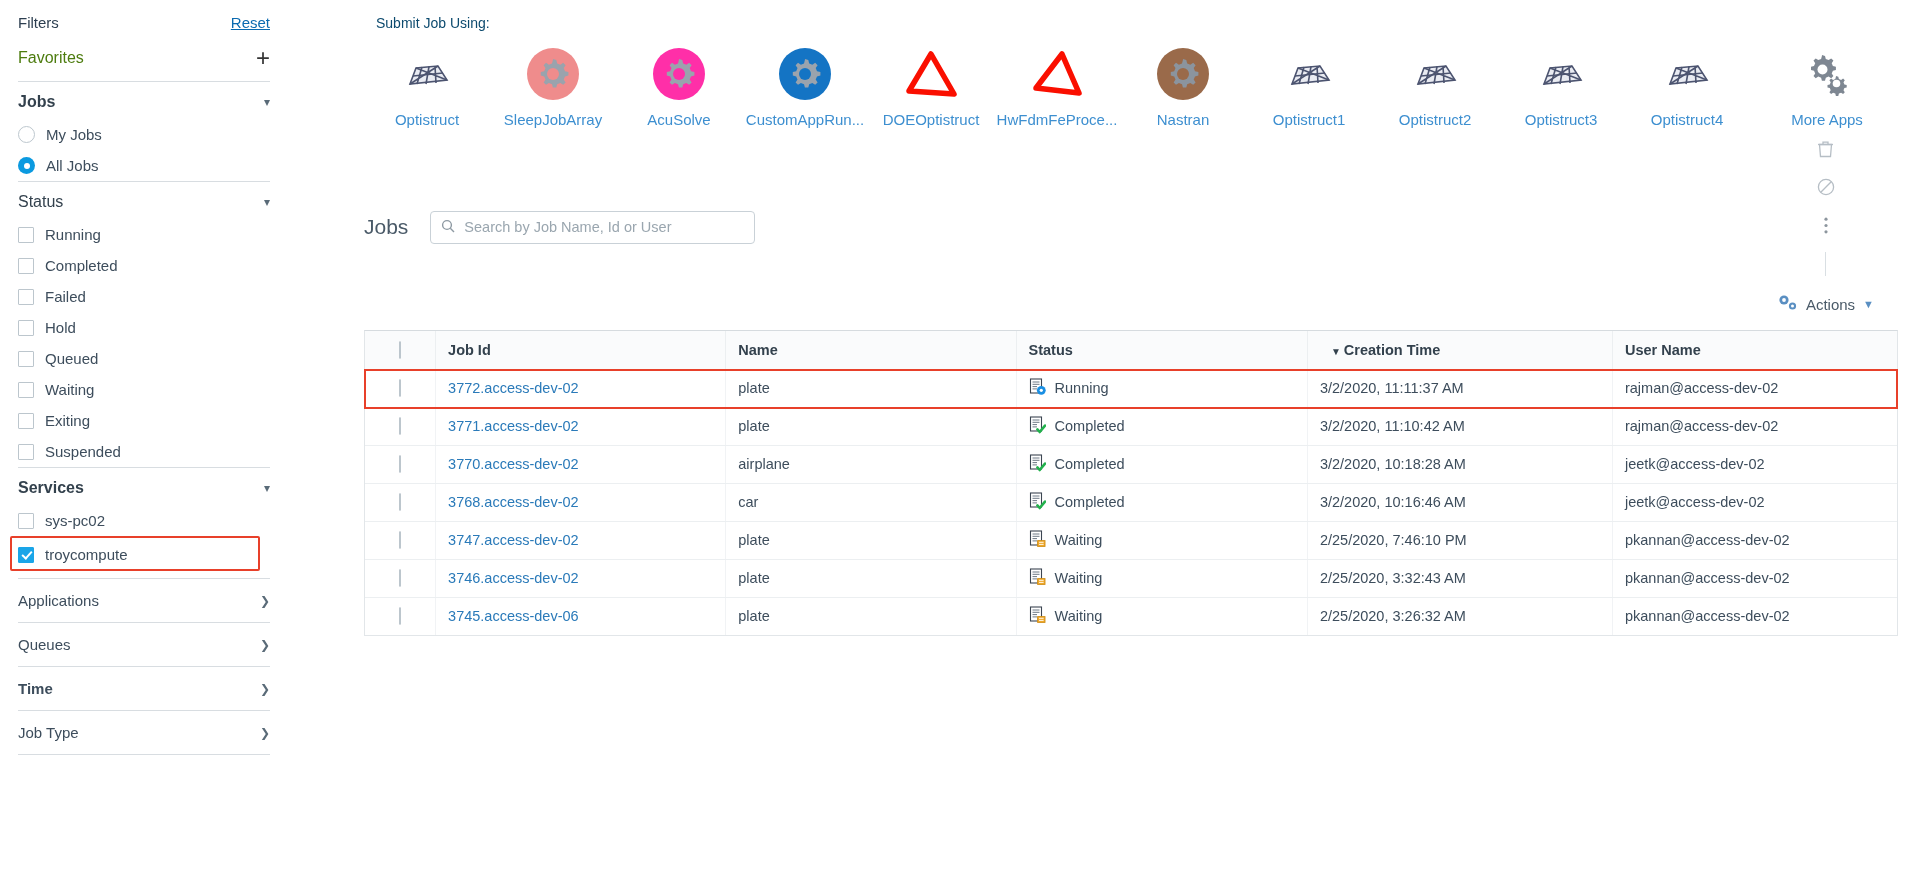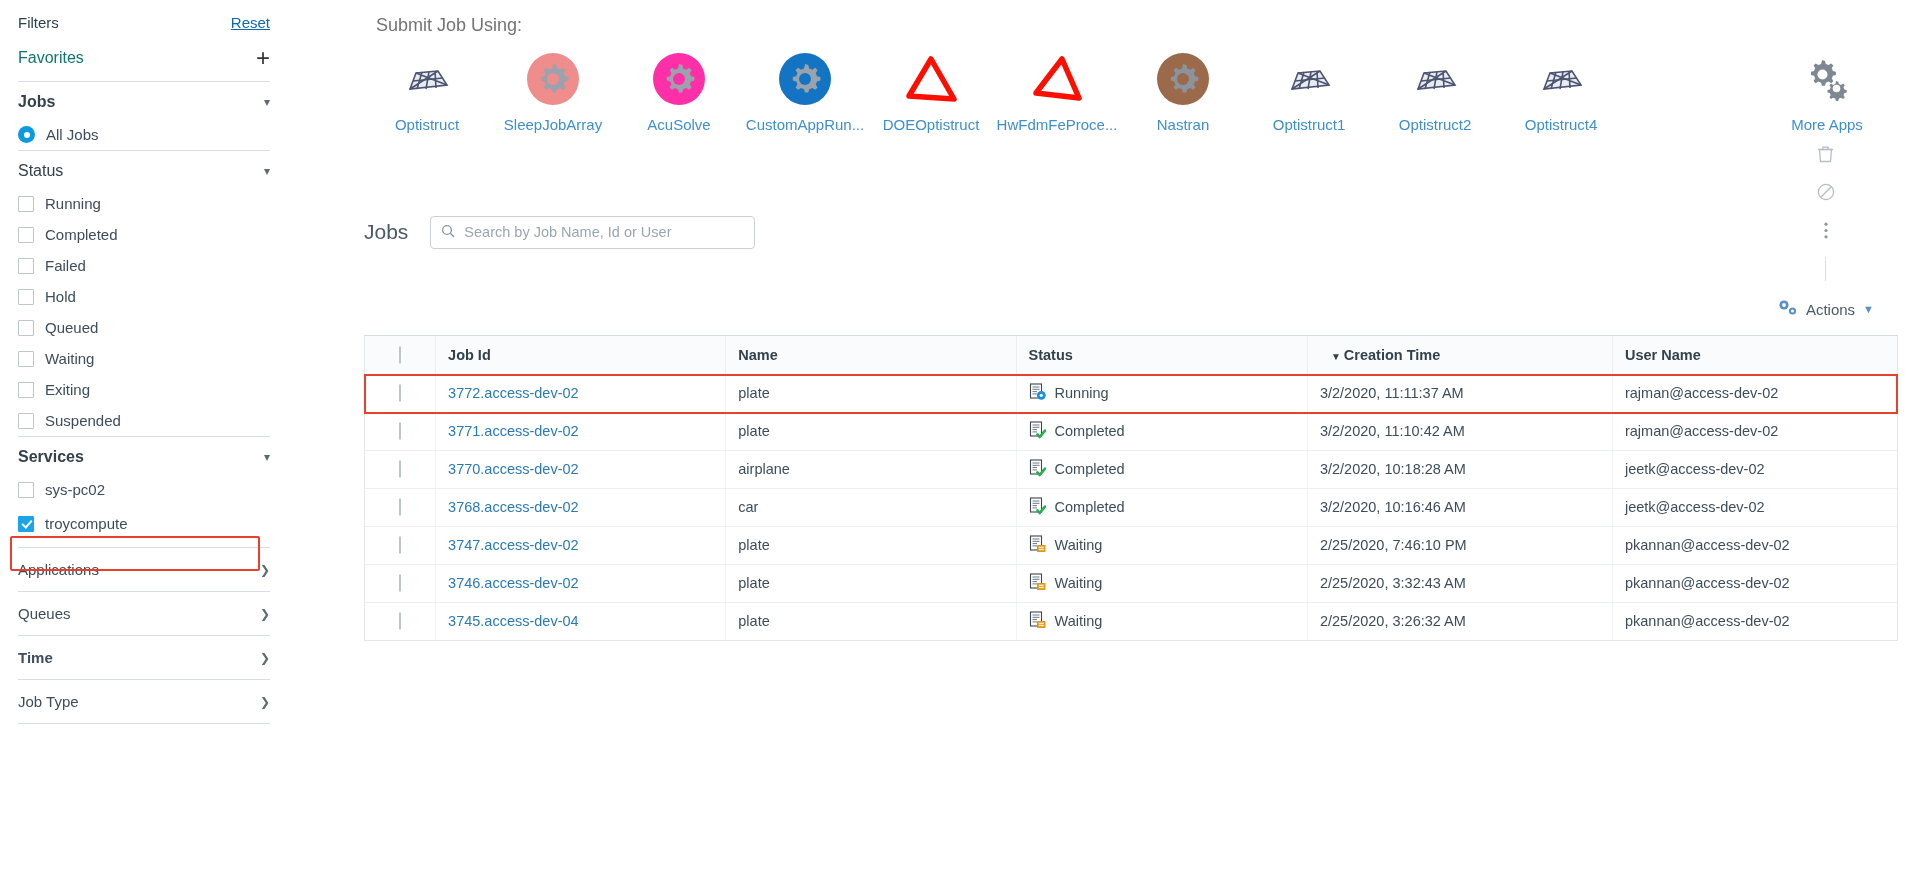--- a/index.html
+++ b/index.html
@@ -10,21 +10,21 @@
     font-size:15px; color:#2c3e50; background:#ffffff;
     overflow:hidden;
   }
   .app { display:flex; width:1920px; height:880px;gap:18px; }
 
   
   .sidebar { width:290px; flex:0 0 290px; padding:0 0 0 0; background:#fff; position:relative; }
   .sb-top { display:flex; align-items:center; justify-content:space-between; padding:14px 20px 10px 18px; }
   .reset-link { font-size:15px; color:#0b6ab0; text-decoration:underline; cursor:pointer; }
   .fav-row { display:flex; align-items:center; justify-content:space-between; padding:8px 20px 14px 18px; }
-  .fav-label { font-size:16px; color:#0f766e;text-align:right; }
+  .fav-label { font-size:16px; color:#4d7c0f;text-align:right; }
   .plus { font-size:24px; line-height:14px; color:#333; cursor:pointer; font-weight:400; }
 
   .sb-sep { height:1px; background:#d8dde1; margin:0 20px 0 18px; }
 
   .grp-head { display:flex; align-items:center; justify-content:space-between;
               padding:11px 20px 8px 18px; }
   .grp-title { font-size:16px; font-weight:bold; color:#33414d; }
   .grp-title.reg { font-weight:normal; }
   .chev { color:#5a6b78; font-size:12px; }
 
@@ -44,21 +44,21 @@
   .collapse-row { display:flex; align-items:center; justify-content:space-between;
                   padding:13px 20px 13px 18px; cursor:pointer; }
   .collapse-row .lbl { font-size:15px; color:#3d4d5c; }
   .collapse-row .lbl.b { font-weight:bold; }
   .chev-r { color:#5a6b78; font-size:12px; }
 
   .hl-box { position:absolute; border:2.5px solid #e8402a; border-radius:2px; pointer-events:none; }
 
   
   .main { flex:1; min-width:0; padding:0 0 0 0; position:relative; }
-  .submit-title { font-size:18px; color:#737373; padding:15px 0 0 68px; }
+  .submit-title { font-size:14px; color:#0c4a6e; padding:15px 0 0 68px; }
 
   .apps { display:flex; align-items:flex-start; padding:12px 30px 0 56px; gap:0; }
   .app-item { width:126px; text-align:center; cursor:pointer; }
   .app-icon { height:62px; display:flex; align-items:center; justify-content:center; }
   .app-label { font-size:15px; color:#3d8fd0; margin-top:6px; white-space:nowrap;
                overflow:hidden; text-overflow:ellipsis; }
   .more-apps { width:126px; text-align:center; margin-left:auto; cursor:pointer; }
 
   
   .gear-wrap { width:52px; height:52px; border-radius:50%; display:flex;
@@ -142,20 +142,24 @@
       <span class="plus">+</span>
     </div>
 
     <div class="sb-sep"></div>
 
     <div class="grp-head">
       <span class="grp-title">Jobs</span>
       <span class="chev">▾</span>
     </div>
     <div class="opt-row">
+      <span class="radio"></span>
+      <span class="opt-label">My Jobs</span>
+    </div>
+    <div class="opt-row">
       <span class="radio on"></span>
       <span class="opt-label">All Jobs</span>
     </div>
 
     <div class="sb-sep"></div>
 
     <div class="grp-head">
       <span class="grp-title reg">Status</span>
       <span class="chev">▾</span>
     </div>
@@ -336,20 +340,32 @@
             <g fill="none" stroke="#4c5470" stroke-width="1.6">
               <path d="M8 27 L14 11 L36 9 L45 23 Z" fill="#e9ebf2"></path>
               <path d="M8 27 L36 9 M14 11 L45 23 M20 10 L15 27 M27 9.5 L24 27 M33 9 L34 26"></path>
               <path d="M11 19 L41 16"></path>
             </g>
           </svg>
         </div>
         <div class="app-label">Optistruct2</div>
       </div>
 
+      <div class="app-item">
+        <div class="app-icon">
+          <svg width="50" height="34" viewBox="0 0 50 34">
+            <g fill="none" stroke="#4c5470" stroke-width="1.6">
+              <path d="M8 27 L14 11 L36 9 L45 23 Z" fill="#e9ebf2"></path>
+              <path d="M8 27 L36 9 M14 11 L45 23 M20 10 L15 27 M27 9.5 L24 27 M33 9 L34 26"></path>
+              <path d="M11 19 L41 16"></path>
+            </g>
+          </svg>
+        </div>
+        <div class="app-label">Optistruct3</div>
+      </div>
 
       <div class="app-item">
         <div class="app-icon">
           <svg width="50" height="34" viewBox="0 0 50 34">
             <g fill="none" stroke="#4c5470" stroke-width="1.6">
               <path d="M8 27 L14 11 L36 9 L45 23 Z" fill="#e9ebf2"></path>
               <path d="M8 27 L36 9 M14 11 L45 23 M20 10 L15 27 M27 9.5 L24 27 M33 9 L34 26"></path>
               <path d="M11 19 L41 16"></path>
             </g>
           </svg>
@@ -604,21 +620,21 @@
                 </span>
                 <span>Waiting</span>
               </span>
             </td>
             <td>2/25/2020, 3:32:43 AM</td>
             <td style="border-right:none;">pkannan@access-dev-02</td>
           </tr>
 
           <tr>
             <td class="col-chk" style="border-bottom:none;"><span class="cbox"></span></td>
-            <td style="border-bottom:none;"><a class="jobid-link">3745.access-dev-04</a></td>
+            <td style="border-bottom:none;"><a class="jobid-link">3745.access-dev-06</a></td>
             <td style="border-bottom:none;">plate</td>
             <td style="border-bottom:none;">
               <span class="status-cell">
                 <span>
                   <svg width="17" height="18" viewBox="0 0 17 18">
                     <rect x="1.5" y="1" width="11" height="14" fill="#fff" stroke="#3c4652" stroke-width="1.1"></rect>
                     <g stroke="#6d7885" stroke-width="1">
                         <line x1="3.5" y1="4" x2="10.5" y2="4"></line>
                         <line x1="3.5" y1="6.3" x2="10.5" y2="6.3"></line>
                         <line x1="3.5" y1="8.6" x2="8" y2="8.6"></line>

